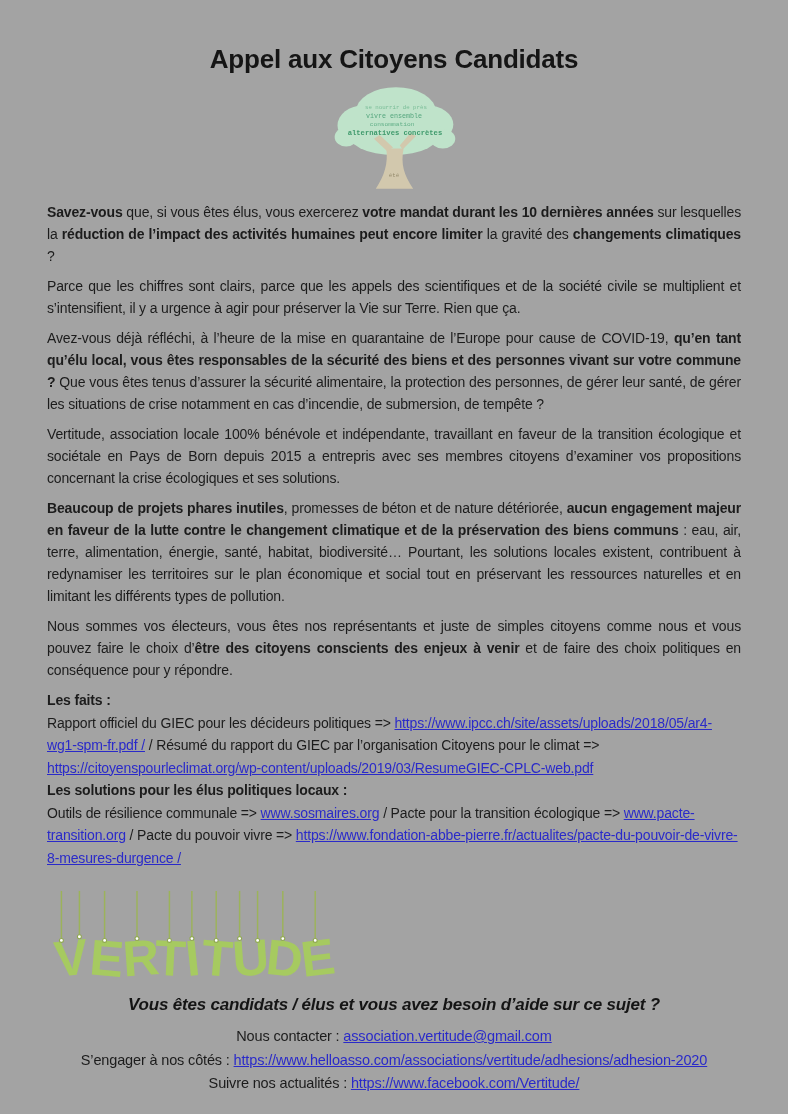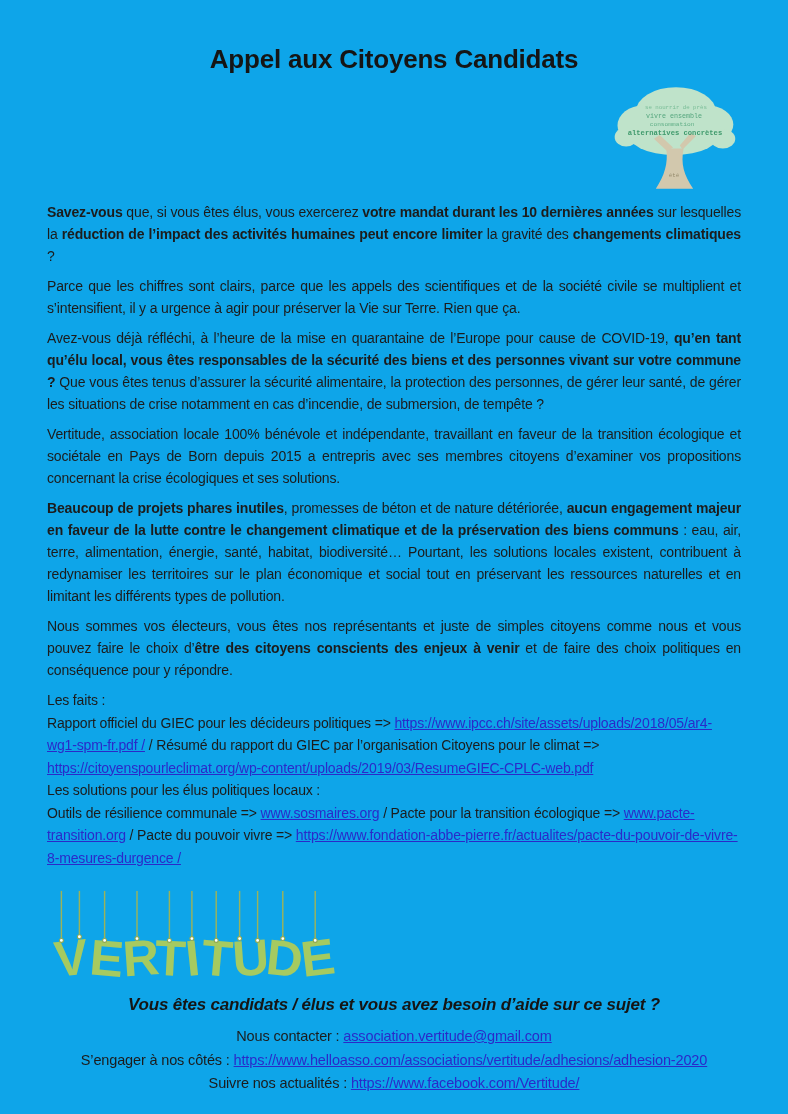--- a/index.html
+++ b/index.html
@@ -1,33 +1,33 @@
 <!DOCTYPE html>
 <html lang="fr"><head>
 <meta charset="utf-8">
 <style>
   html,body{margin:0;padding:0;background:#ffffff;}
   .page{
     width:788px;height:1114px;box-sizing:border-box;
-    padding:44px 47px 0 47px;overflow:hidden;background:#0ea5e9;
+    padding:44px 47px 0 47px;overflow:hidden;background:#a3a3a3;
     font-family:"Liberation Sans",sans-serif;color:#1c1c1c;position:relative;
   }
   .title{
     margin:0 0 4px 0;text-align:center;font-size:26px;font-weight:700;color:#151515;
     letter-spacing:-0.2px;
   }
-  .tree-wrap{text-align:right;margin:0 0 8px 0;height:114px;}
+  .tree-wrap{text-align:center;margin:0 0 8px 0;height:114px;}
   p.body{
     margin:0 0 8px 0;font-size:14px;line-height:22px;text-align:justify;
     letter-spacing:-0.15px;
   }
   p.links-block{
     margin:0;font-size:14px;line-height:22.5px;text-align:left;letter-spacing:-0.15px;
   }
-  .bold{font-weight:400;}
+  .bold{font-weight:700;}
   a.link{color:#2a2ac9;text-decoration:underline;overflow-wrap:anywhere;cursor:pointer;}
   .logo-wrap{margin:20px 0 2px 0;}
   .help-heading{
     margin:10px 0 10px 0;font-size:17px;font-weight:700;font-style:italic;color:#151515;
     letter-spacing:-0.2px;
     text-align:center;
   }
   p.contact-line{margin:0;font-size:14.5px;line-height:23.5px;letter-spacing:-0.15px;text-align:center;}
 </style>
 </head>

